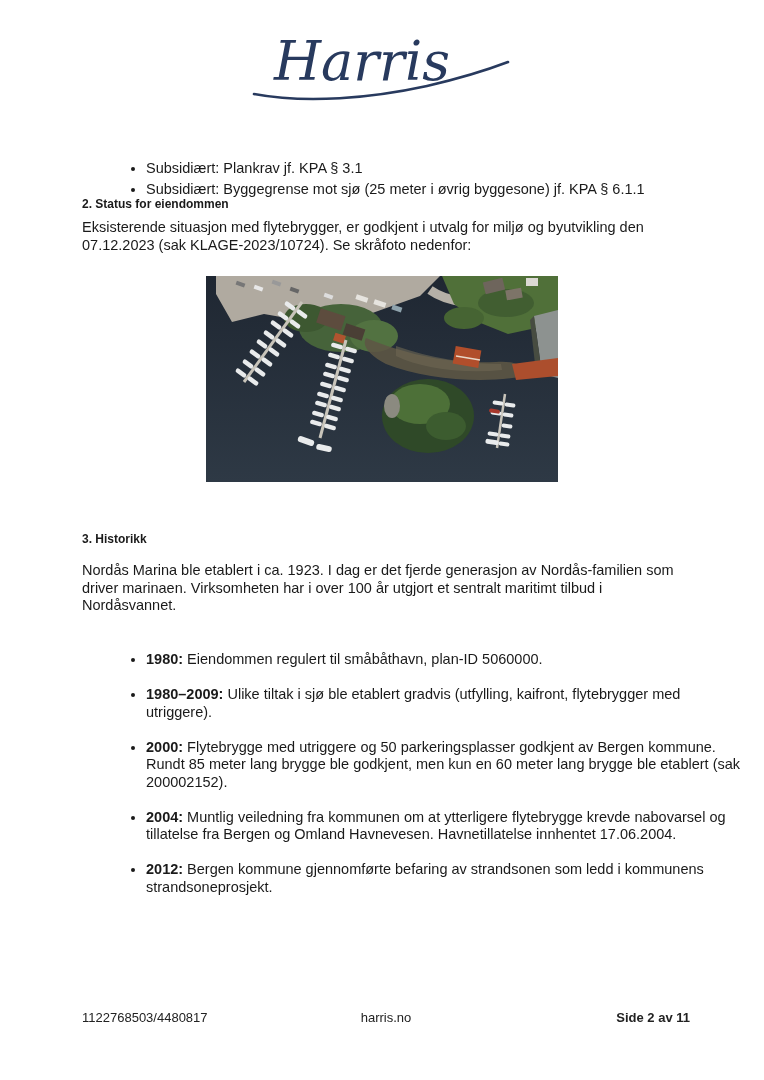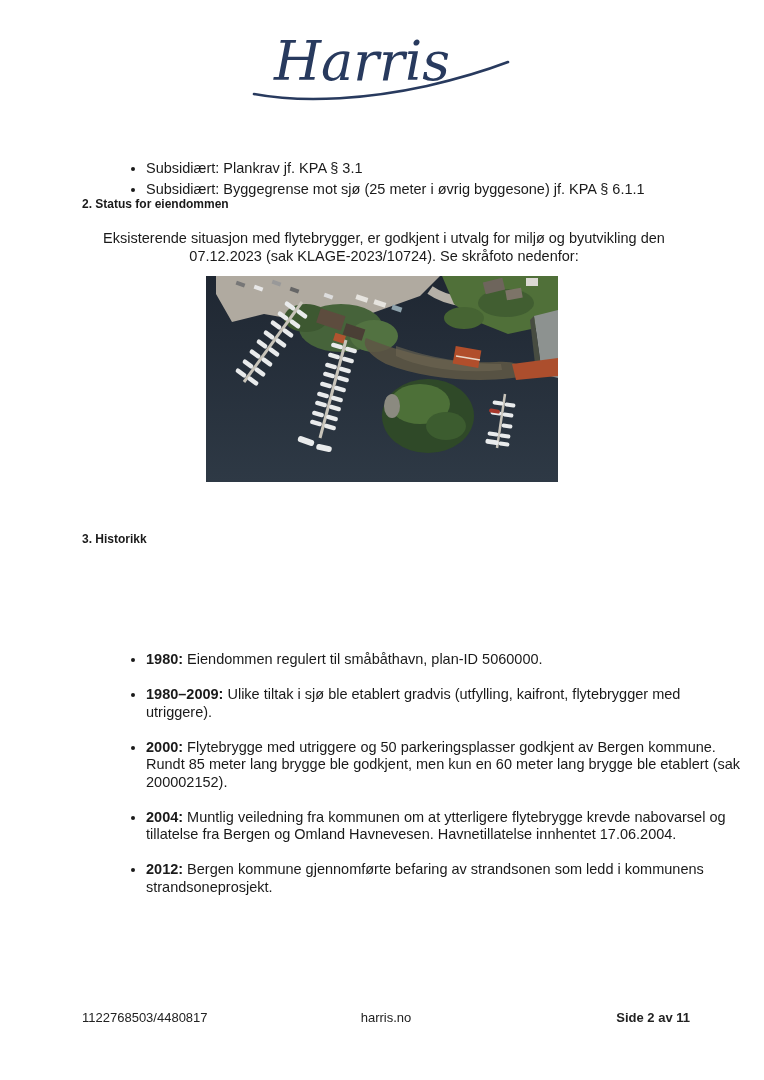--- a/index.html
+++ b/index.html
@@ -40,21 +40,21 @@
     </svg>
   </div>
 
   <ul class="doclist intro abs col" style="top:143px;">
     <li><span>Subsidiært: Plankrav jf. KPA § 3.1</span></li>
     <li><span>Subsidiært: Byggegrense mot sjø (25 meter i øvrig byggesone) jf. KPA § 6.1.1</span></li>
   </ul>
 
   <div class="heading abs col" style="top:196px;">2. Status for eiendommen</div>
 
-  <p class="para abs col" style="top:230px;text-align:center;">Eksisterende situasjon med flytebrygger, er godkjent i utvalg for miljø og byutvikling den 07.12.2023 (sak KLAGE-2023/10724). Se skråfoto nedenfor:</p>
+  <p class="para abs col" style="top:219px;">Eksisterende situasjon med flytebrygger, er godkjent i utvalg for miljø og byutvikling den 07.12.2023 (sak KLAGE-2023/10724). Se skråfoto nedenfor:</p>
 
   <div class="photo-frame">
     <svg width="352" height="206" viewBox="0 0 352 206">
       <defs>
         <linearGradient id="water" x1="0" y1="0" x2="0" y2="1">
           <stop offset="0" stop-color="#1f2732"></stop>
           <stop offset="1" stop-color="#2e3945"></stop>
         </linearGradient>
         <rect id="boat" x="-6" y="-2.2" width="12" height="4.4" rx="2" fill="#e9ebec"></rect>
       </defs>
@@ -160,20 +160,21 @@
         <use href="#boat" transform="translate(290,137) rotate(9) scale(0.9)"></use>
         <rect x="283" y="133" width="11" height="4" rx="2" fill="#a8392c" transform="rotate(9 288 135)"></rect>
         <use href="#boat" transform="translate(287,158) rotate(9) scale(0.9)"></use>
         <use href="#boat" transform="translate(286,166) rotate(9) scale(1.1)"></use>
       </g>
     </svg>
   </div>
 
   <div class="heading abs col" style="top:531px;">3. Historikk</div>
 
+  <p class="para abs col" style="top:562px;">Nordås Marina ble etablert i ca. 1923. I dag er det fjerde generasjon av Nordås-familien som driver marinaen. Virksomheten har i over 100 år utgjort et sentralt maritimt tilbud i Nordåsvannet.</p>
 
   <ul class="doclist timeline abs col" style="top:634px;">
     <li><strong>1980:</strong><span> Eiendommen regulert til småbåthavn, plan-ID 5060000.</span></li>
     <li><strong>1980–2009:</strong><span> Ulike tiltak i sjø ble etablert gradvis (utfylling, kaifront, flytebrygger med utriggere).</span></li>
     <li><strong>2000:</strong><span> Flytebrygge med utriggere og 50 parkeringsplasser godkjent av Bergen kommune. Rundt 85 meter lang brygge ble godkjent, men kun en 60 meter lang brygge ble etablert (sak 200002152).</span></li>
     <li><strong>2004:</strong><span> Muntlig veiledning fra kommunen om at ytterligere flytebrygge krevde nabovarsel og tillatelse fra Bergen og Omland Havnevesen. Havnetillatelse innhentet 17.06.2004.</span></li>
     <li><strong>2012:</strong><span> Bergen kommune gjennomførte befaring av strandsonen som ledd i kommunens strandsoneprosjekt.</span></li>
   </ul>
 
   <div class="footer">

